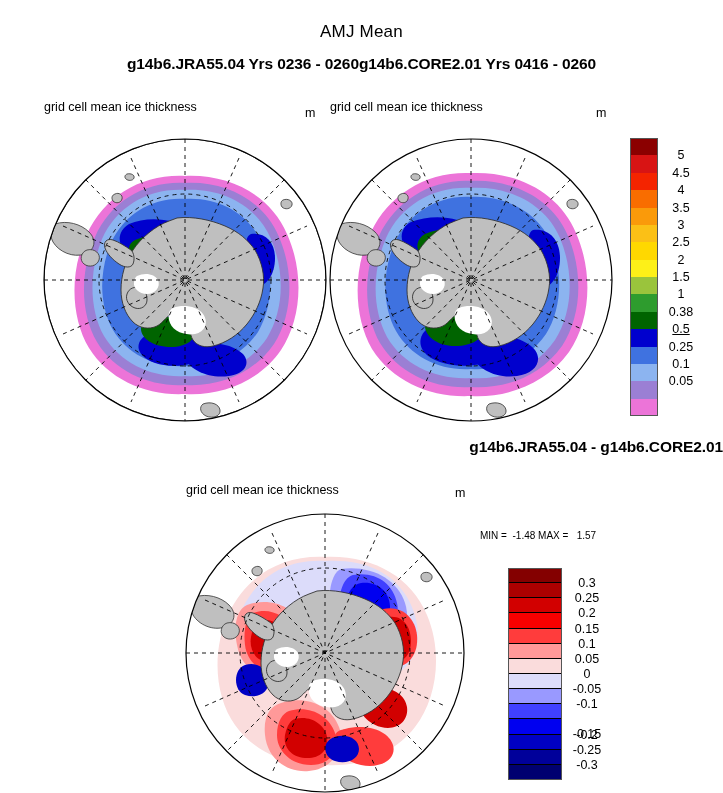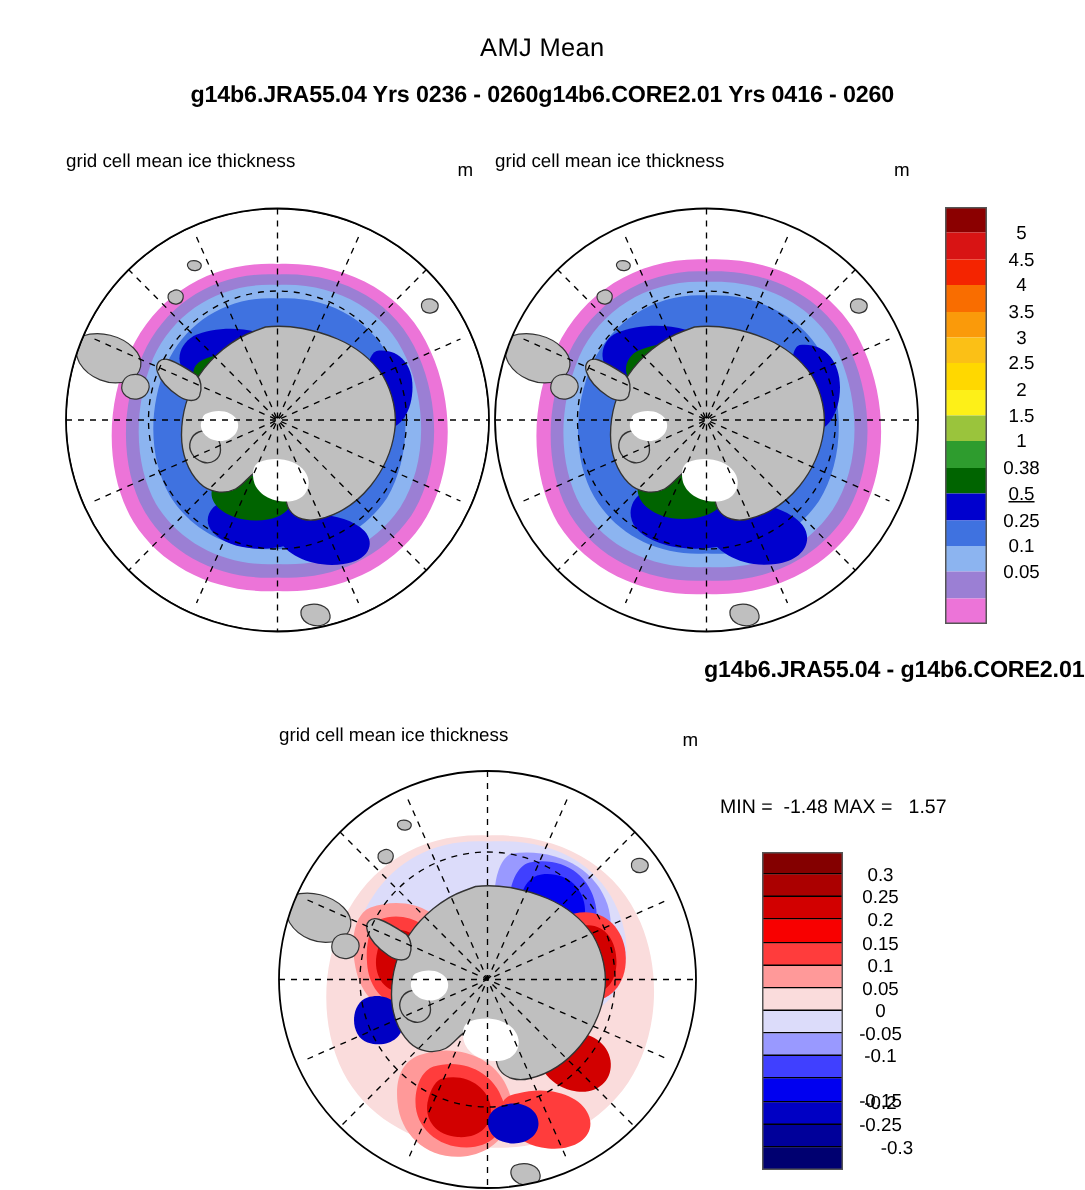--- a/index.html
+++ b/index.html
@@ -52,21 +52,21 @@
 
   #lbl-left-var  { left: 44px;  top: 100px; }
   #lbl-left-unit { left: 305px; top: 106px; }
   #lbl-right-var { left: 330px; top: 100px; }
   #lbl-right-unit{ left: 596px; top: 106px; }
   #lbl-diff-var  { left: 186px; top: 483px; }
   #lbl-diff-unit { left: 455px; top: 486px; }
 
   #minmax-text {
     left: 480px; top: 530px;
-    font-size: 13px;
+    font-size: 10px;
     white-space: pre;
   }
 
   
   .map-svg { display: block; }
 
   
   .cbar-wrap { position: absolute; }
   .cbar-col {
     position: absolute;
@@ -388,14 +388,14 @@
     <div class="cbar-label" style="left: 50%; top: 45.4286px;">0.2</div>
     <div class="cbar-label" style="left: 50%; top: 60.5714px;">0.15</div>
     <div class="cbar-label" style="left: 50%; top: 75.7143px;">0.1</div>
     <div class="cbar-label" style="left: 50%; top: 90.8571px;">0.05</div>
     <div class="cbar-label" style="left: 50%; top: 106px;">0</div>
     <div class="cbar-label" style="left: 50%; top: 121.143px;">-0.05</div>
     <div class="cbar-label" style="left: 50%; top: 136.286px;">-0.1</div>
     <div class="cbar-label" style="left: 50%; top: 166px;">-0.15</div>
     <div class="cbar-label" style="left: 50%; top: 166.571px;">-0.2</div>
     <div class="cbar-label" style="left: 50%; top: 181.714px;">-0.25</div>
-    <div class="cbar-label" style="left: 50%; top: 196.857px; margin-left: 11px;">-0.3</div>
+    <div class="cbar-label" style="left: 50%; top: 196.857px;">-0.3</div>
   </div>
 
 </body></html>

